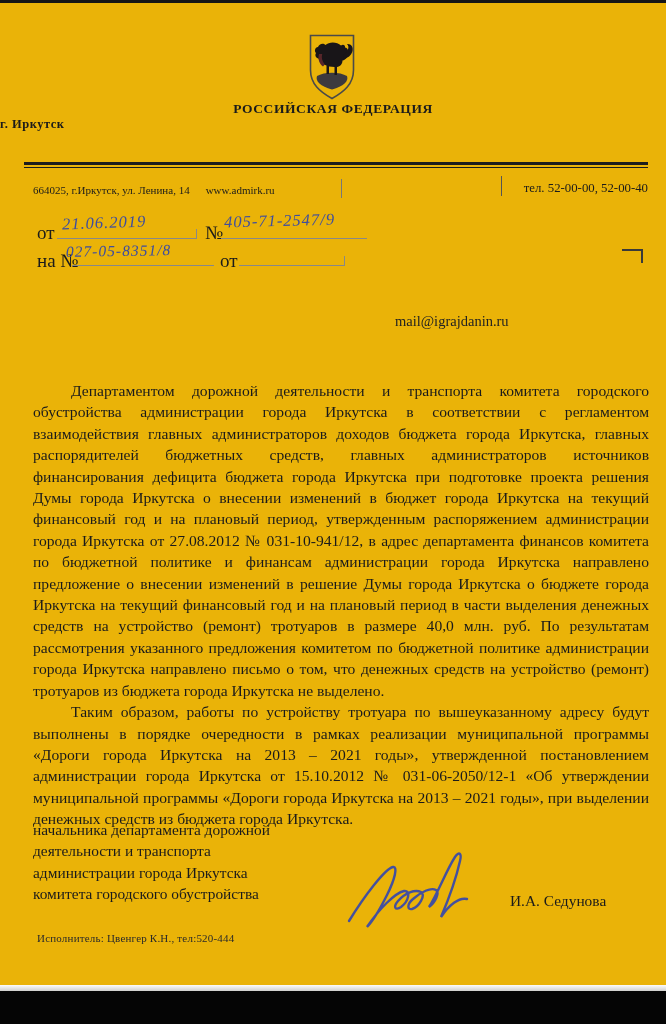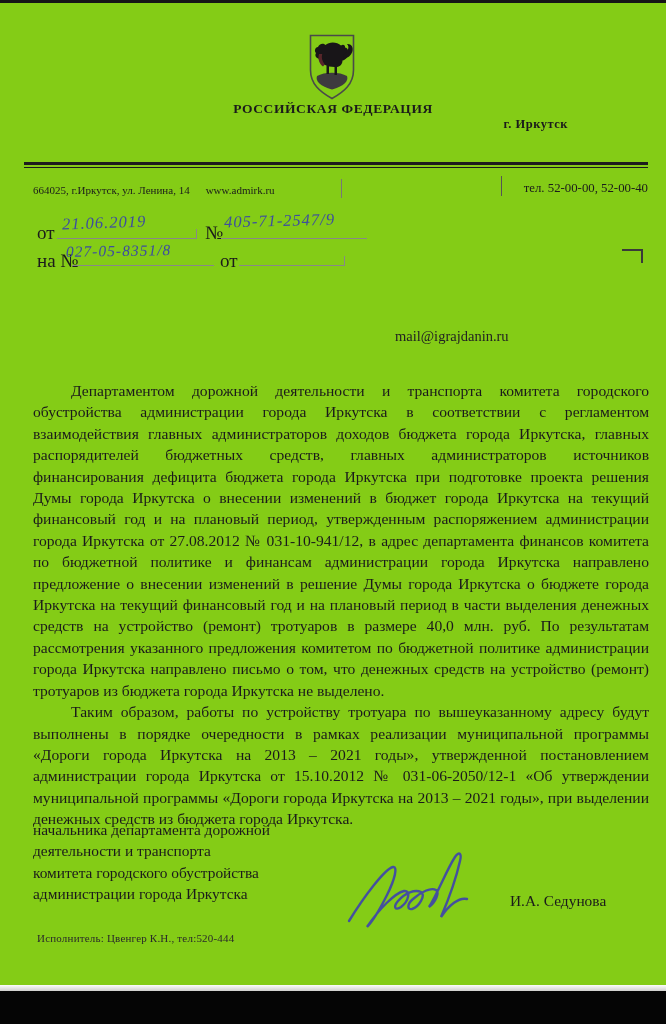--- a/index.html
+++ b/index.html
@@ -1,27 +1,27 @@
 <!DOCTYPE html>
 <html><head>
 <meta charset="utf-8">
 <style>
   html,body{margin:0;padding:0;background:#e8e8e8;}
   #page{
     position:relative;width:666px;height:1024px;margin:0 auto;
-    background:#84cc16;overflow:hidden;
+    background:#eab308;overflow:hidden;
     font-family:"Liberation Serif", serif;color:#1b1b1b;
   }
   .abs{position:absolute;}
   
   .top-strip{top:0;left:0;width:666px;height:3px;background:#161616;}
   .emblem{top:33px;left:307px;width:50px;height:68px;}
   .country{top:101px;left:0;width:666px;text-align:center;
     font-weight:bold;font-size:13.5px;letter-spacing:.6px;}
-  .city{top:117px;left:0;width:568px;text-align:right;
+  .city{top:117px;left:0;width:568px;text-align:left;
     font-weight:bold;font-size:12.5px;letter-spacing:.5px;}
   .org-title{top:134px;left:0;width:666px;text-align:center;
     font-weight:bold;font-size:21px;letter-spacing:4px;white-space:nowrap;}
   .double-rule{top:162px;left:24px;width:624px;height:2px;
     border-top:3px solid #1d1d1d;border-bottom:1px solid #1d1d1d;}
   
   .contact-left{top:184px;left:33px;font-size:11px;white-space:nowrap;}
   .contact-left .site{margin-left:16px;}
   .vdiv1{top:179px;left:341px;width:1px;height:19px;background:#777;}
   .vdiv2{top:176px;left:501px;width:1px;height:20px;background:#555;}
@@ -38,21 +38,21 @@
   .lbl-ot2{top:250px;left:220px;}
   .uline4{top:250px;left:239px;width:106px;height:15px;border-bottom:1px solid #888;}
   .uline4 .tick{position:absolute;right:0;bottom:0;width:1px;height:9px;background:#888;}
   .hand{color:#3d4da0;font-style:italic;font-size:16.5px;letter-spacing:1px;white-space:nowrap;}
   .hw-date{top:213px;left:62px;transform:rotate(-2deg);}
   .hw-num{top:211px;left:224px;transform:rotate(-1.5deg);}
   .hw-reply{top:242px;left:66px;transform:rotate(-1deg);font-size:15.5px;}
   
   .corner-mark{top:249px;left:622px;width:19px;height:12px;
     border-top:2px solid #3a3a3a;border-right:2px solid #3a3a3a;}
-  .email{top:313px;left:395px;font-size:14.5px;color:#222;margin-top:15px;}
+  .email{top:313px;left:395px;font-size:14.5px;color:#222;}
   
   .body-text{top:380px;left:33px;width:616px;}
   .body-text p{margin:0;text-indent:38px;text-align:justify;
     font-size:15.6px;line-height:21.4px;}
   
   .sign-block{top:819px;left:33px;width:340px;font-size:15.4px;line-height:21.4px;}
   .sign-script{top:843px;left:343px;width:140px;height:92px;}
   .sign-name{top:892px;left:510px;font-size:15.4px;white-space:nowrap;}
   .executor{top:932px;left:37px;font-size:11px;color:#2a2a2a;letter-spacing:.2px;text-align:right;}
   
@@ -113,22 +113,22 @@
   <div class="abs email">mail@igrajdanin.ru</div>
 
   <div class="abs body-text">
     <p>Департаментом дорожной деятельности и транспорта комитета городского обустройства администрации города Иркутска в соответствии с регламентом взаимодействия главных администраторов доходов бюджета города Иркутска, главных распорядителей бюджетных средств, главных администраторов источников финансирования дефицита бюджета города Иркутска при подготовке проекта решения Думы города Иркутска о внесении изменений в бюджет города Иркутска на текущий финансовый год и на плановый период, утвержденным распоряжением администрации города Иркутска от 27.08.2012 № 031-10-941/12, в адрес департамента финансов комитета по бюджетной политике и финансам администрации города Иркутска направлено предложение о внесении изменений в решение Думы города Иркутска о бюджете города Иркутска на текущий финансовый год и на плановый период в части выделения денежных средств на устройство (ремонт) тротуаров в размере 40,0 млн. руб. По результатам рассмотрения указанного предложения комитетом по бюджетной политике администрации города Иркутска направлено письмо о том, что денежных средств на устройство (ремонт) тротуаров из бюджета города Иркутска не выделено.</p>
     <p>Таким образом, работы по устройству тротуара по вышеуказанному адресу будут выполнены в порядке очередности в рамках реализации муниципальной программы «Дороги города Иркутска на 2013 – 2021 годы», утвержденной постановлением администрации города Иркутска от 15.10.2012 № 031-06-2050/12-1 «Об утверждении муниципальной программы «Дороги города Иркутска на 2013 – 2021 годы», при выделении денежных средств из бюджета города Иркутска.</p>
   </div>
 
   <div class="abs sign-block">
     <div>начальника департамента дорожной</div>
     <div>деятельности и транспорта</div>
+    <div>администрации города Иркутска</div>
     <div>комитета городского обустройства</div>
-    <div>администрации города Иркутска</div>
   </div>
 
   <div class="abs sign-script">
     <svg width="140" height="92" viewBox="0 0 140 92">
       <path d="M6 78 C22 52 42 26 50 24 C55 23 52 36 44 52 C36 68 28 80 24 84
                C36 66 52 50 61 48 C68 47 66 58 58 64 C52 68 50 64 55 58
                C62 50 72 46 78 49 C83 52 76 64 69 66 C64 67 64 61 70 56
                C78 49 88 44 93 47 C97 50 92 60 86 64
                C94 52 104 26 112 14 C116 8 119 10 117 18 C113 36 104 60 98 74
                C106 62 116 54 124 56" fill="none" stroke="#44509f" stroke-width="2.4" stroke-linecap="round"></path>

